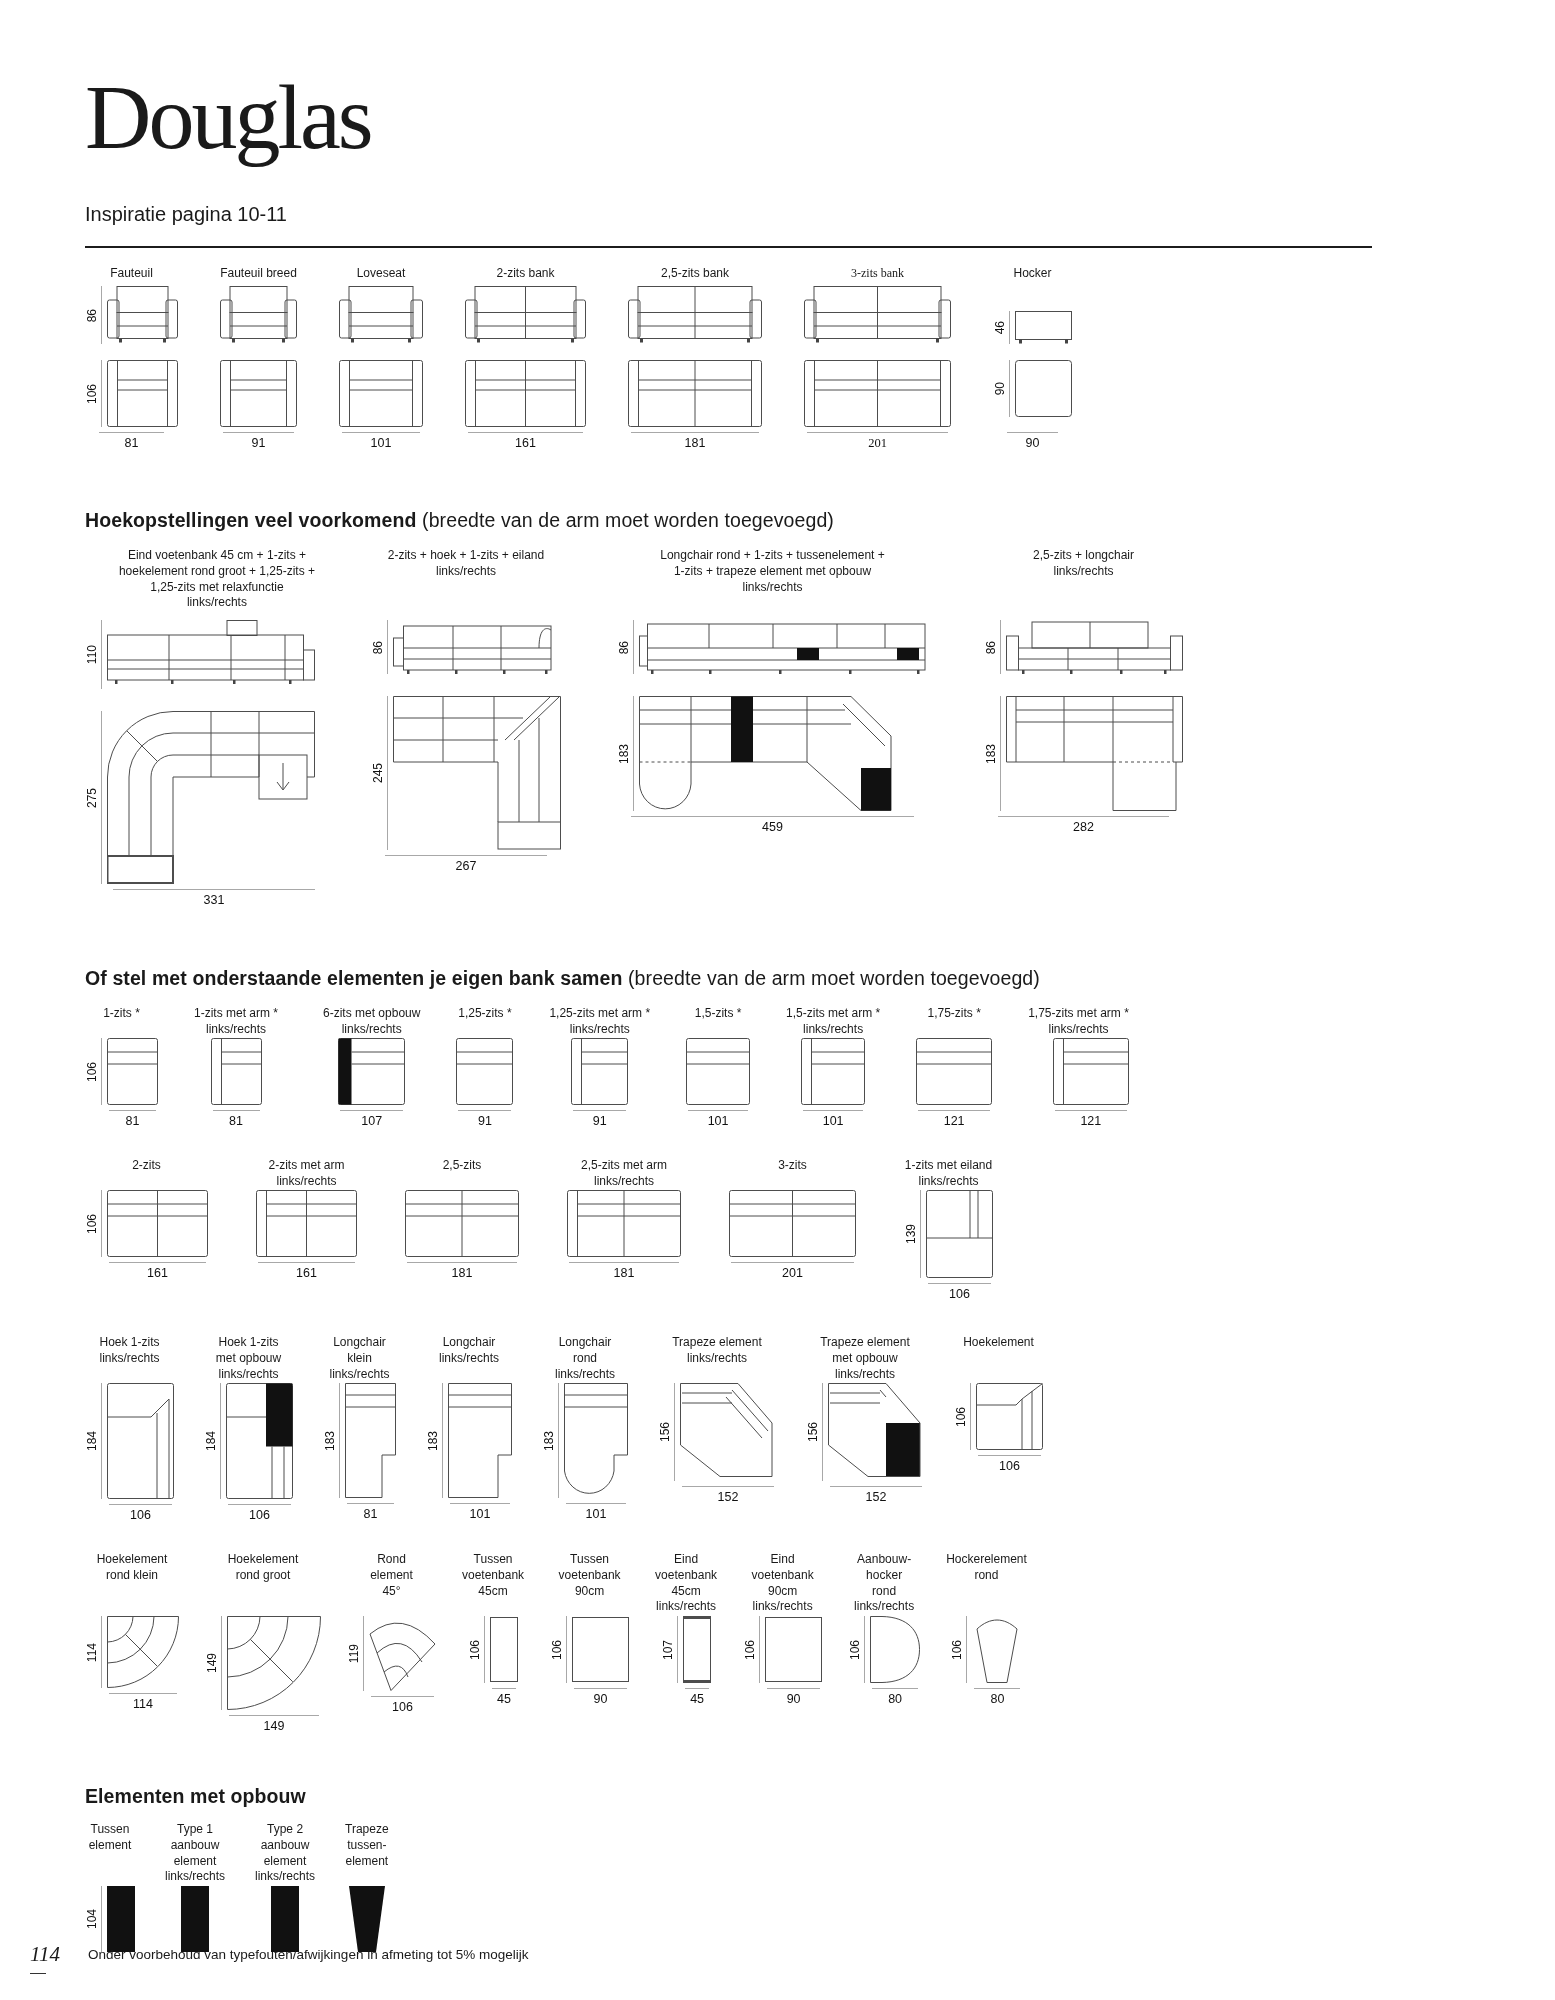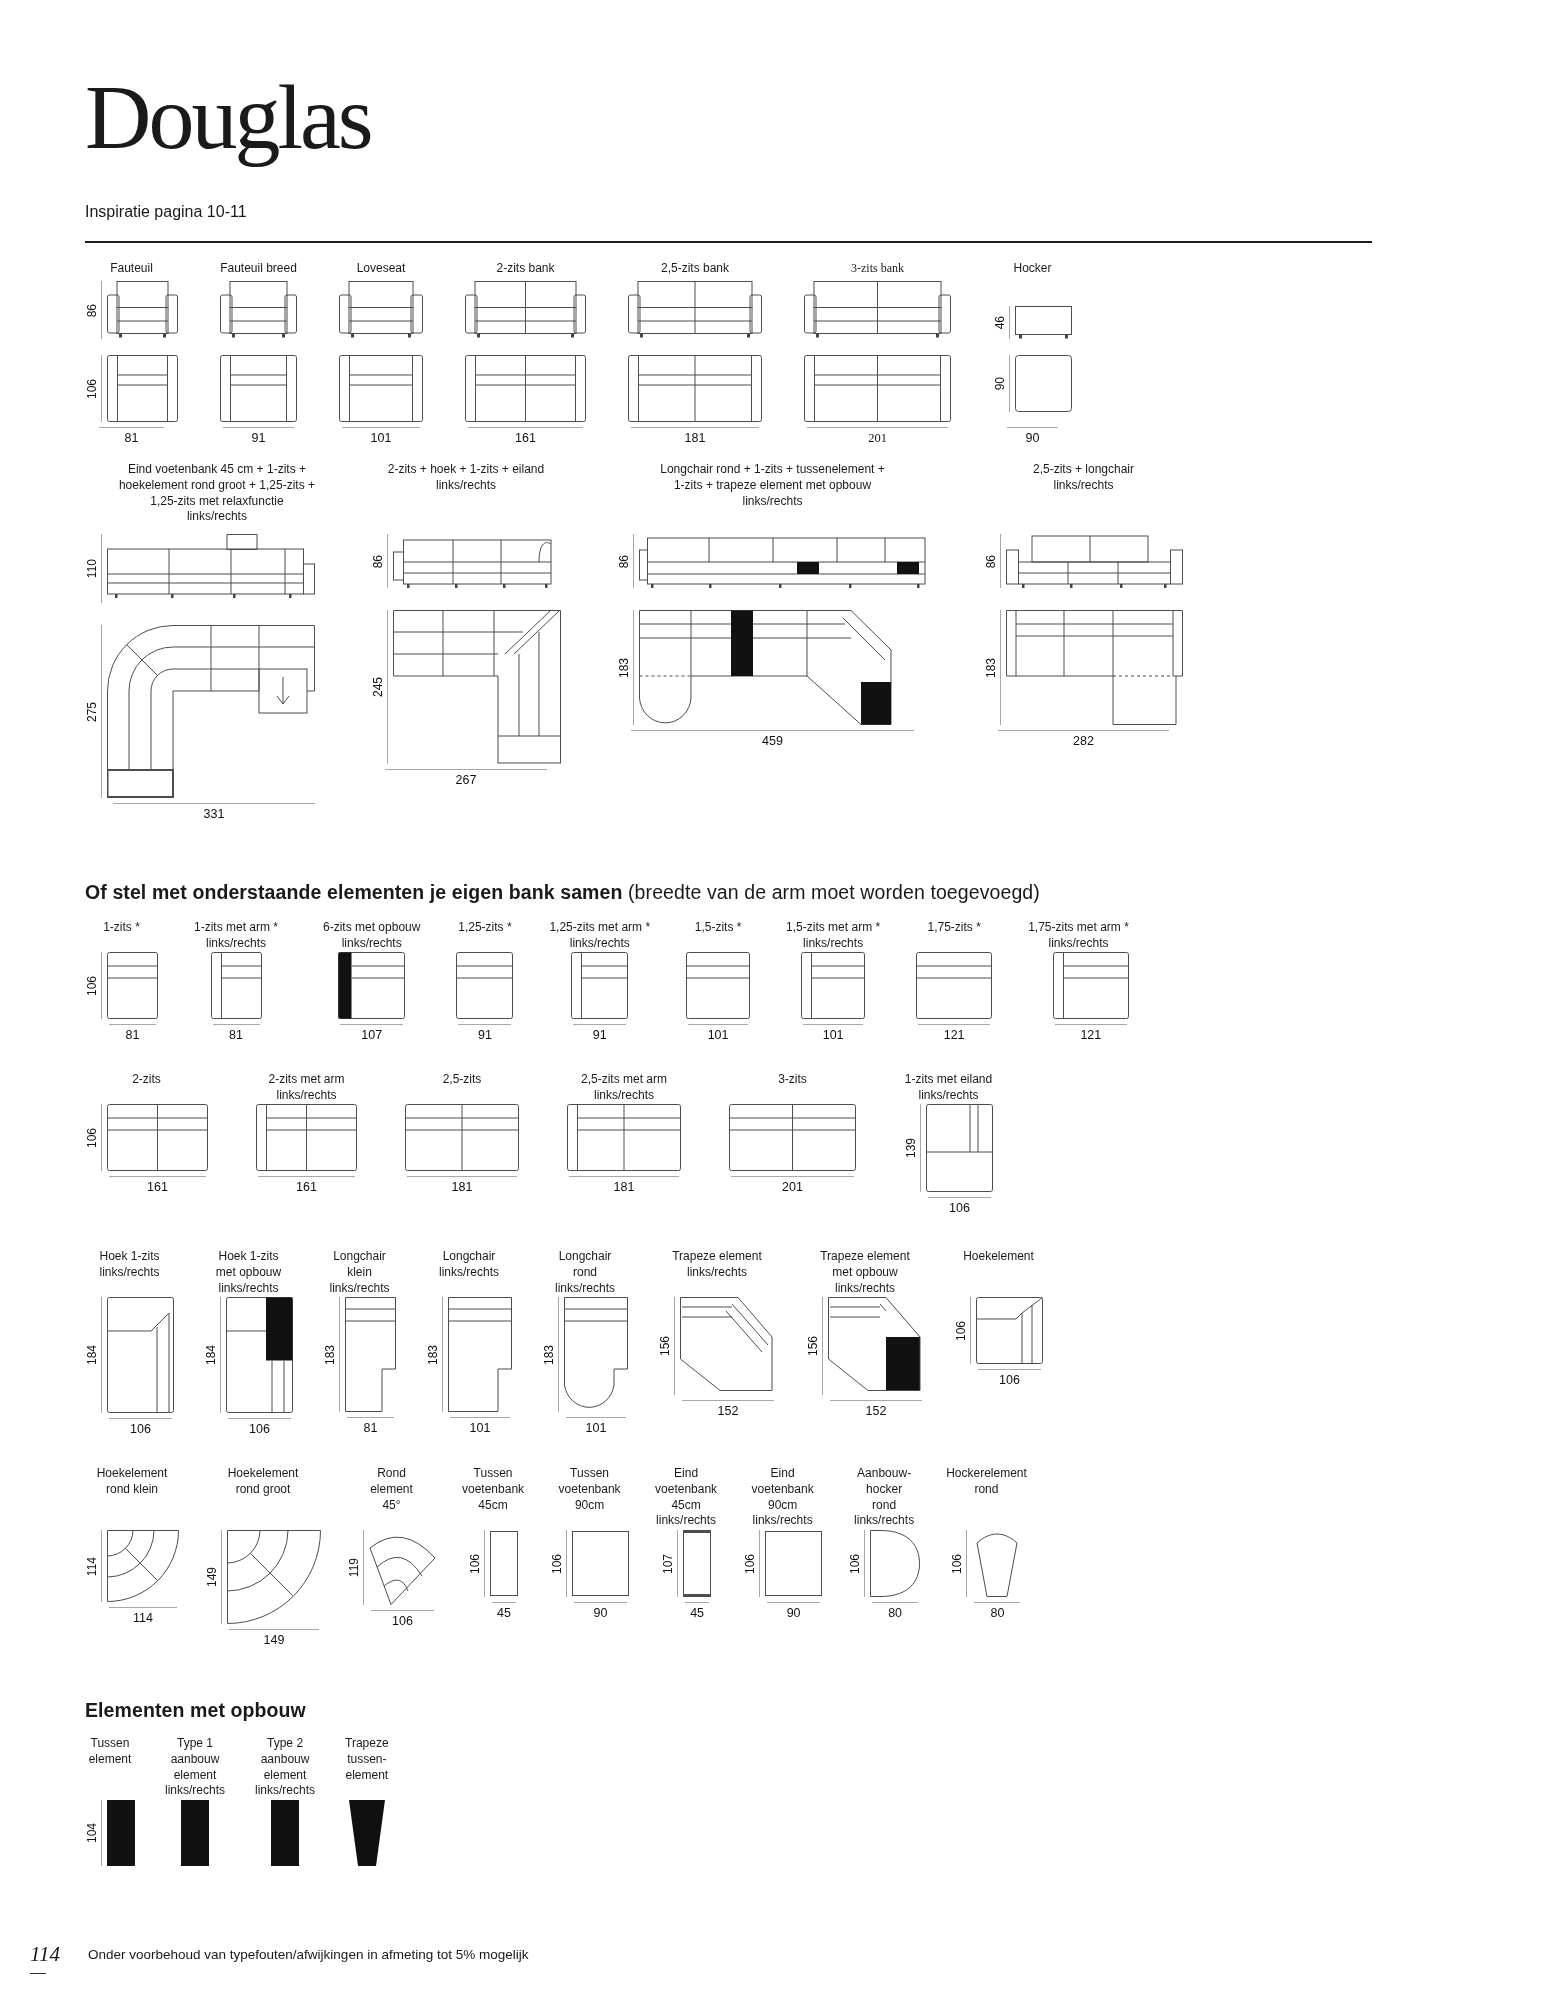--- a/index.html
+++ b/index.html
@@ -1,20 +1,20 @@
 <!DOCTYPE html>
 <html><head>
 <meta charset="utf-8">
 <style>
   *{margin:0;padding:0;box-sizing:border-box}
   html,body{background:#fff}
   body{width:1555px;height:2000px;font-family:"Liberation Sans",sans-serif;color:#1a1a1a;overflow:hidden}
   .page{position:relative;width:1555px;height:2000px;padding:74px 60px 0 85px}
   h1.title{font-family:"Liberation Serif",serif;font-size:92px;font-weight:400;letter-spacing:-3px;line-height:.95}
-  .subtitle{margin-top:42px;font-size:16px}
+  .subtitle{margin-top:42px;font-size:20px}
   .rule{margin-top:20px;width:1287px;border-top:2px solid #1c1c1c}
   .sec-h{font-size:19.5px;font-weight:400;letter-spacing:.1px}
   .sec-h .bold{font-weight:700}
   .sec-h.s1{margin-top:46px}
   .sec-h.s2{margin-top:58px}
   .sec-h.s3{margin-top:60px}
   .sec-h.s4{margin-top:52px}
   .row{display:flex;align-items:flex-start}
   #basis-row{margin-top:18px}
   #hoek-row{margin-top:16px}
@@ -247,20 +247,21 @@
             <rect x="0.5" y="0.5" width="56" height="56" rx="3" fill="none" stroke="#4d4d4d" stroke-width="1"></rect>
           </svg>
         </div>
         <div class="hdim" style="width: 51px;">
           <div class="hline"></div>
           <div class="hnum">90</div>
         </div>
       </div>
     </div>
 
+  <h2 class="sec-h s2"><span class="bold">Hoekopstellingen veel voorkomend</span> <span>(breedte van de arm moet worden toegevoegd)</span></h2>
   <div class="row" id="hoek-row">
       <div class="item" style="margin-right: 56px; align-items: flex-end;">
         <div class="lbl" style="height: 72px;">Eind voetenbank 45 cm + 1-zits +
 hoekelement rond groot + 1,25-zits +
 1,25-zits met relaxfunctie
 links/rechts</div>
         <div class="body">
           <div class="vdim" style="height: 69px;">
             <span class="vnum">110</span>
             <div class="vline"></div>

